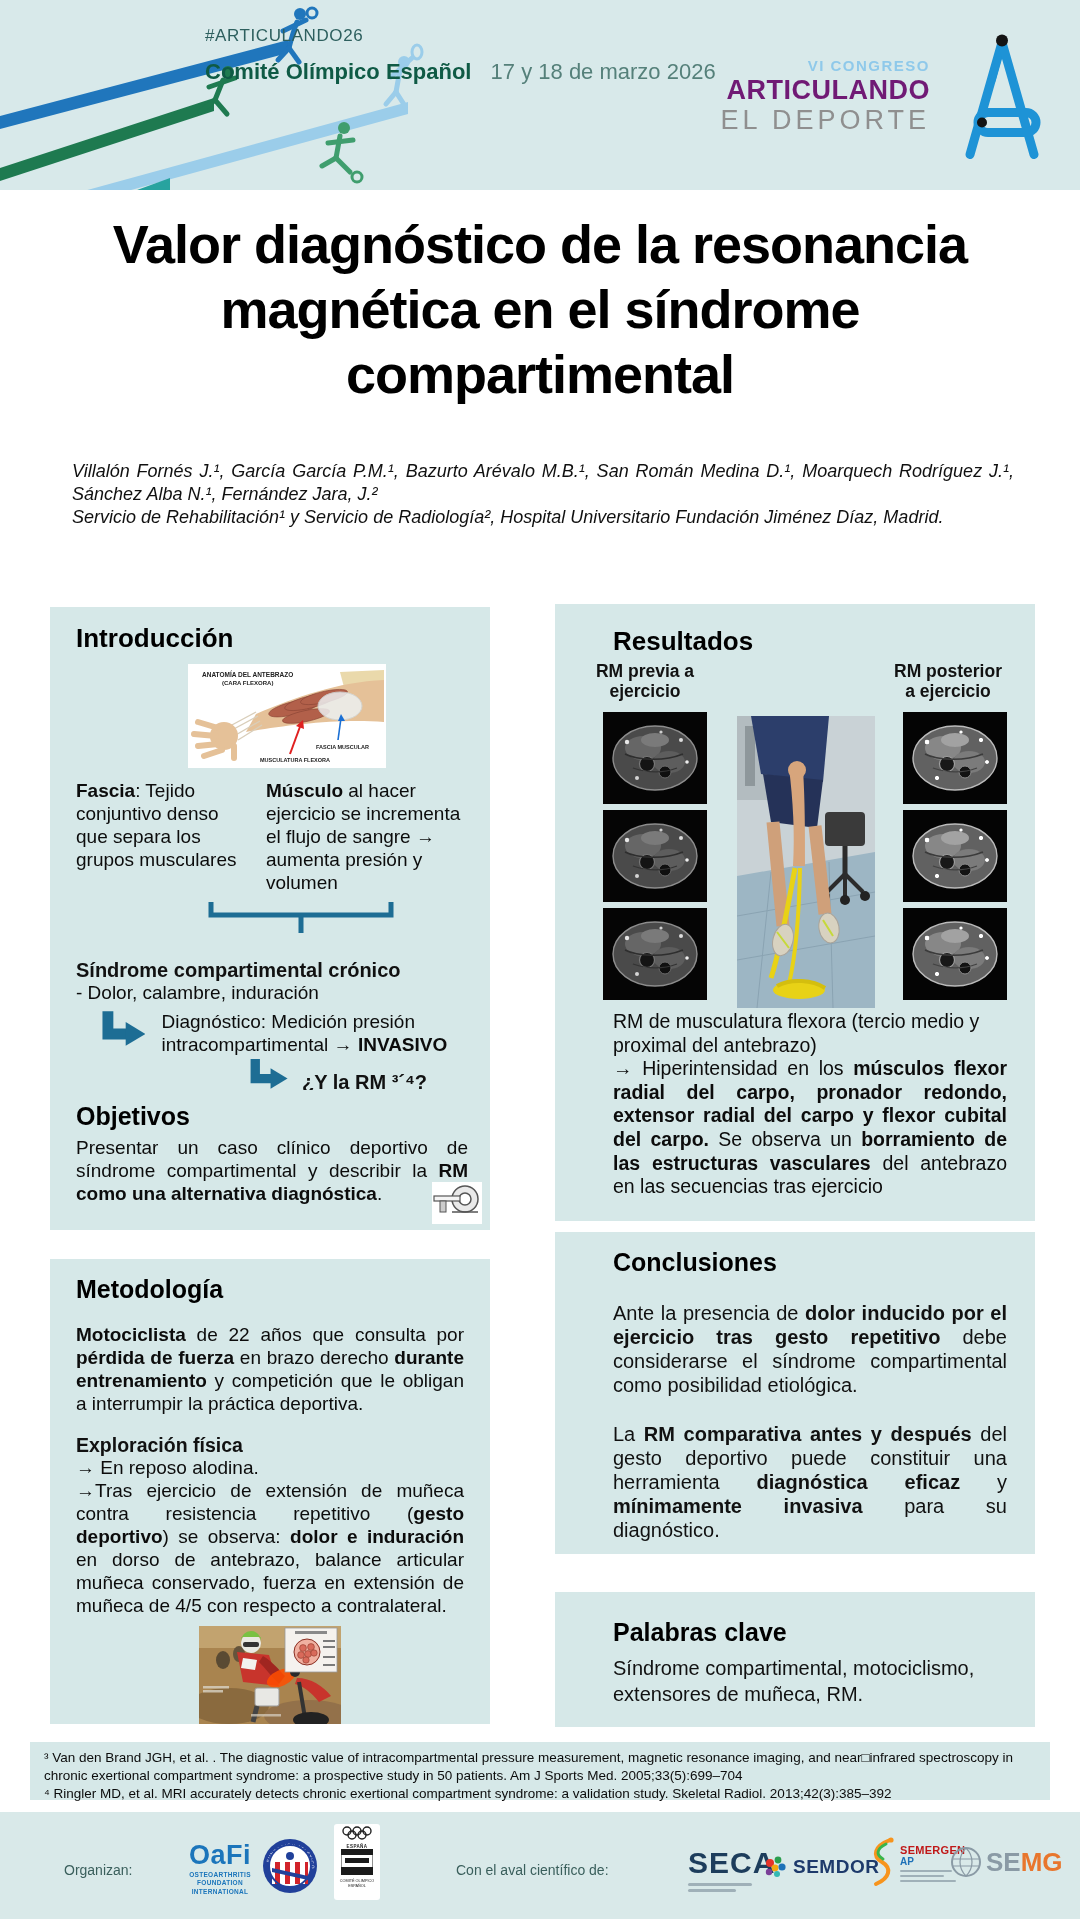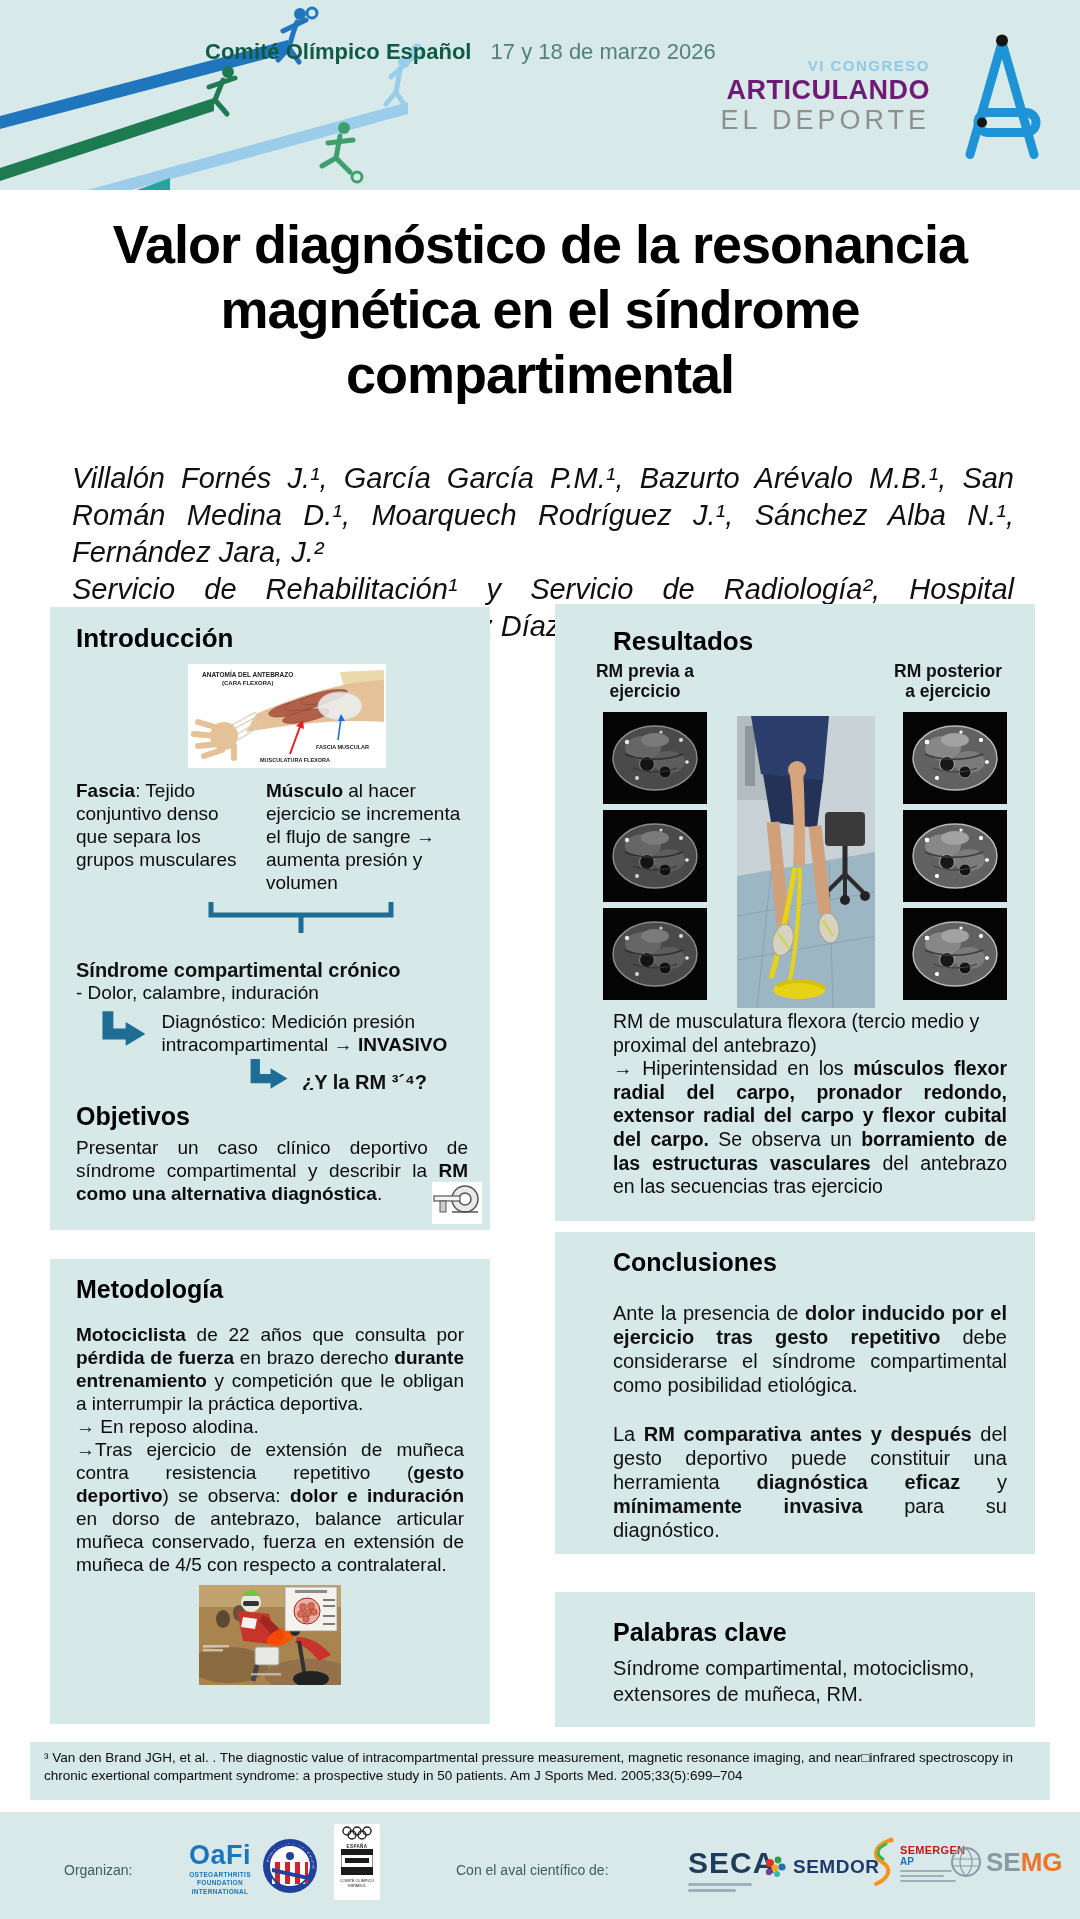--- a/index.html
+++ b/index.html
@@ -23,21 +23,21 @@
   .congress { position: absolute; right: 150px; top: 58px; text-align: right; line-height: 1.12; }
   .congress .ed { font-size: 15px; color: #8fc9ea; letter-spacing: 1.5px; font-weight: bold; }
   .congress .n1 { font-size: 27px; font-weight: 800; color: #701a75; letter-spacing: .5px; }
   .congress .n2 { font-size: 27px; font-weight: 300; color: #8f8f8f; letter-spacing: 4px; margin-left: 8px; }
   .alogo { position: absolute; right: 38px; top: 20px; }
 
   
   .title { position: absolute; top: 212px; left: 110px; width: 860px;
     font-size: 54px; font-weight: bold; text-align: center; line-height: 1.2; color: #000; letter-spacing: -1px; }
   .authors { position: absolute; top: 460px; left: 72px; width: 942px;
-    font-style: italic; font-size: 29px; line-height: 1.28; text-align: justify; color: #101010; }
+    font-style: italic; font-size: 18px; line-height: 1.28; text-align: justify; color: #101010; }
 
   
   .box { position: absolute; background: #d6e8e8; overflow: hidden; }
   #box-intro       { left: 50px;  top: 607px;  width: 440px; height: 544px; padding: 16px 24px 0 26px; }
   #box-objetivos   { left: 50px;  top: 1090px; width: 440px; height: 140px; padding: 12px 22px 0 26px; }
   #box-metodologia { left: 50px;  top: 1259px; width: 440px; height: 465px; padding: 16px 26px 0 26px; }
   #box-resultados  { left: 555px; top: 604px;  width: 480px; height: 617px; }
   #box-conclusiones{ left: 555px; top: 1232px; width: 480px; height: 322px; padding: 16px 28px 0 58px; }
   #box-palabras    { left: 555px; top: 1592px; width: 480px; height: 135px; padding: 26px 28px 0 58px; }
   #box-references  { left: 30px;  top: 1742px; width: 1020px; height: 58px; background:#d6e8e8; position:absolute; padding: 7px 14px; }
@@ -151,20 +151,21 @@
         <circle cx="344" cy="128" r="6" fill="#3f9e6e" stroke="none"></circle>
         <path d="M340,136 L336,158"></path>
         <path d="M328,143 L353,140"></path>
         <path d="M336,158 L322,166"></path>
           <path d="M336,158 L350,172"></path>
         <circle cx="357" cy="177" r="5" stroke-width="3"></circle>
       </g>
     </svg>
 
     <div class="hdr-text">
+      <div class="hashtag">#ARTICULANDO26</div>
       <div class="hdr-row3">
         <span class="org">Comité Olímpico Español</span>
         <span class="dates">17 y 18 de marzo 2026</span>
       </div>
     </div>
 
     <div class="congress">
       <div class="ed">VI CONGRESO</div>
       <div class="n1">ARTICULANDO</div>
       <div class="n2">EL DEPORTE</div>
@@ -297,20 +298,21 @@
         <rect x="2" y="14" width="26" height="5" fill="#f4f4f4" stroke="#555" stroke-width="1.2"></rect>
         <rect x="8" y="19" width="6" height="11" fill="#ccc" stroke="#555" stroke-width="1"></rect>
         <path d="M20,30 L46,30" stroke="#555" stroke-width="1.5"></path>
       </svg>
     </div>
   </div>
 
   <div class="box" id="box-metodologia">
     <div class="h2">Metodología</div>
     <div class="met-p1 t just"><span class="b">Motociclista</span><span> de 22 años que consulta por </span><span class="b">pérdida de fuerza</span><span> en brazo derecho </span><span class="b">durante entrenamiento</span><span> y competición que le obligan a interrumpir la práctica deportiva.</span></div>
+    <div class="met-exp">Exploración física</div>
     <div class="t">→ En reposo alodina.</div>
     <div class="t just"><span>→Tras ejercicio de extensión de muñeca contra resistencia repetitivo (</span><span class="b">gesto deportivo</span><span>) se observa: </span><span class="b">dolor e induración</span><span> en dorso de antebrazo, balance articular muñeca conservado, fuerza en extensión de muñeca de 4/5 con respecto a contralateral.</span></div>
 
     <svg class="moto-wrap" width="142" height="100" viewBox="0 0 142 100">
       <rect width="142" height="100" fill="#a9844f"></rect>
       <ellipse cx="30" cy="80" rx="40" ry="18" fill="#8a6a3e"></ellipse>
       <ellipse cx="110" cy="90" rx="45" ry="16" fill="#93714a"></ellipse>
       <rect y="0" width="142" height="22" fill="#c2a36f"></rect>
       <ellipse cx="24" cy="34" rx="7" ry="9" fill="#5a4a33"></ellipse>
       <ellipse cx="40" cy="28" rx="6" ry="8" fill="#64543c"></ellipse>
@@ -467,20 +469,21 @@
     <div class="conc-p2 just"><span>La </span><span class="b">RM comparativa antes y después</span><span> del gesto deportivo puede constituir una herramienta </span><span class="b">diagnóstica eficaz</span><span> y </span><span class="b">mínimamente invasiva</span><span> para su diagnóstico.</span></div>
   </div>
 
   <div class="box" id="box-palabras">
     <div class="h2">Palabras clave</div>
     <div class="pal-body">Síndrome compartimental, motociclismo, extensores de muñeca, RM.</div>
   </div>
 
   <div id="box-references">
     <p>³ Van den Brand JGH, et al. . The diagnostic value of intracompartmental pressure measurement, magnetic resonance imaging, and near□infrared spectroscopy in chronic exertional compartment syndrome: a prospective study in 50 patients. Am J Sports Med. 2005;33(5):699–704</p>
+    <p>⁴ Ringler MD,  et al. MRI accurately detects chronic exertional compartment syndrome: a validation study. Skeletal Radiol. 2013;42(3):385–392</p>
   </div>
 
   <div class="footer">
     <div class="f-label" style="left:64px;top:50px">Organizan:</div>
     <div class="f-label" style="left:456px;top:50px">Con el aval científico de:</div>
   </div>
 
   <div class="oafi">
     <div class="wm">OaFi</div>
     <div class="cap">OSTEOARTHRITIS</div>

